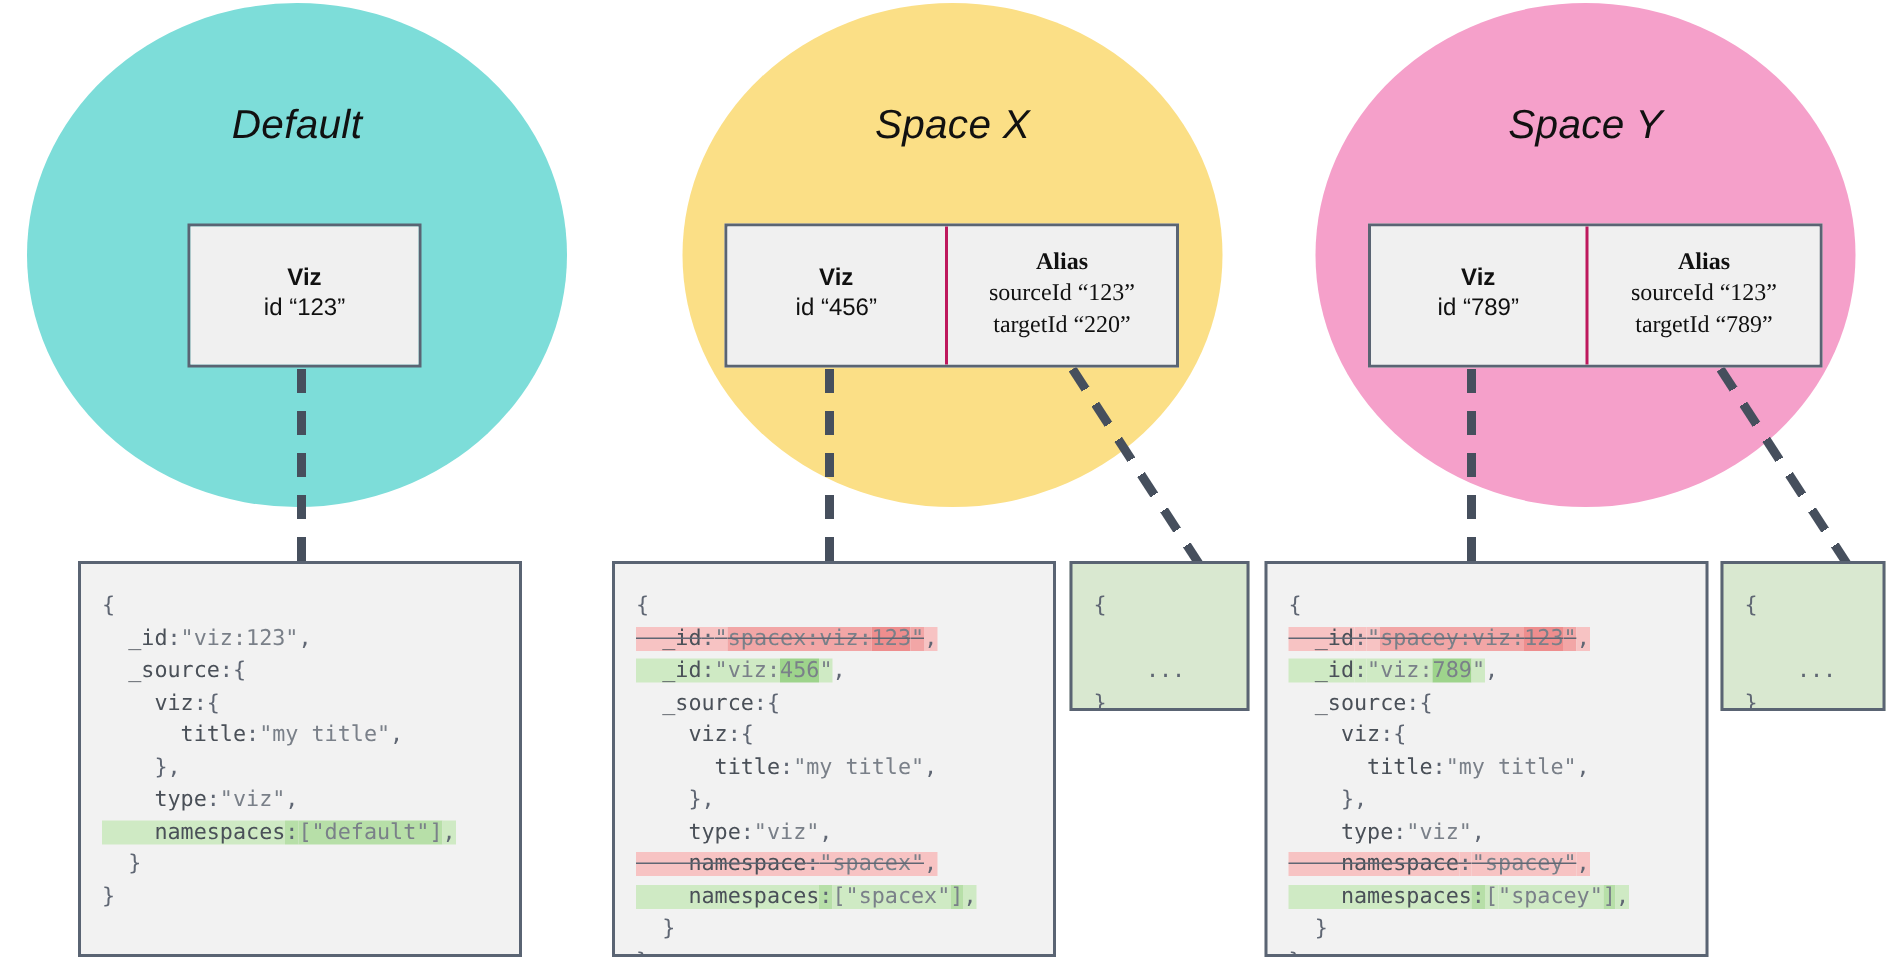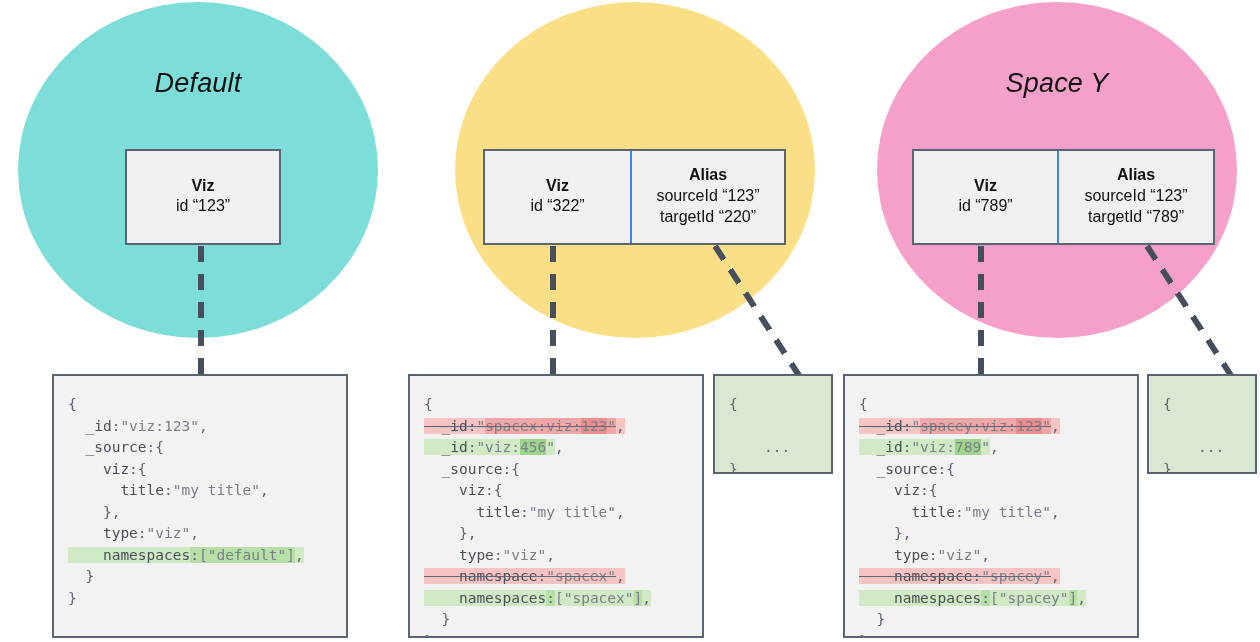--- a/index.html
+++ b/index.html
@@ -45,21 +45,22 @@
   .entity-box {
     box-sizing: border-box;
     padding: 6px 8px 8px 8px;
     display: flex;
     flex-direction: column;
     align-items: center;
     justify-content: center;
     background: #f0f0f0;
   }
   .entity-box + .entity-box {
-    border-left: 2px solid #3b82f6;
+    border-left: 2px solid #be185d;
+    font-family: Liberation Serif, serif;
   }
   .entity-title {
     font-weight: bold;
     font-size: 16px;
     color: #111111;
     line-height: 1.35;
   }
   .entity-line {
     font-size: 16px;
     color: #111111;
@@ -112,37 +113,38 @@
   .hl-grn-strong { background: #9ed48c; }
   .strike { text-decoration: line-through; text-decoration-color: #5f6673; }
 </style>
 </head>
 <body>
 
 <div id="stage">
     <div class="space-circle" style="left: 18px; top: 2px; width: 360px; height: 336px; background: rgb(125, 221, 217);"></div>
     <div class="space-label" style="left: 18px; top: 68px; width: 360px;">Default</div>
     <div class="space-circle" style="left: 455px; top: 2px; width: 360px; height: 336px; background: rgb(251, 223, 134);"></div>
+    <div class="space-label" style="left: 455px; top: 68px; width: 360px;">Space X</div>
     <div class="space-circle" style="left: 877px; top: 2px; width: 360px; height: 336px; background: rgb(245, 160, 202);"></div>
     <div class="space-label" style="left: 877px; top: 68px; width: 360px;">Space Y</div>
     <div class="connector" style="left: 201px; top: 243px; width: 128px; transform: rotate(90deg);"></div>
     <div class="connector" style="left: 553px; top: 243px; width: 128px; transform: rotate(90deg);"></div>
     <div class="connector" style="left: 715px; top: 243px; width: 175px; transform: rotate(57deg);"></div>
     <div class="connector" style="left: 981px; top: 243px; width: 128px; transform: rotate(90deg);"></div>
     <div class="connector" style="left: 1147px; top: 243px; width: 175px; transform: rotate(57deg);"></div>
     <div class="entity-group" style="left: 125px; top: 149px; height: 96px;">
       <div class="entity-box" style="width: 152px;">
         <div class="entity-title">Viz</div>
         <div class="entity-line">id “123”</div>
       </div>
     </div>
     <div class="entity-group" style="left: 483px; top: 149px; height: 96px;">
       <div class="entity-box" style="width: 145px;">
         <div class="entity-title">Viz</div>
-        <div class="entity-line">id “322”</div>
+        <div class="entity-line">id “456”</div>
       </div>
       <div class="entity-box" style="width: 154px;">
         <div class="entity-title">Alias</div>
         <div class="entity-line">sourceId “123”</div>
         <div class="entity-line">targetId “220”</div>
       </div>
     </div>
     <div class="entity-group" style="left: 912px; top: 149px; height: 96px;">
       <div class="entity-box" style="width: 143px;">
         <div class="entity-title">Viz</div>

